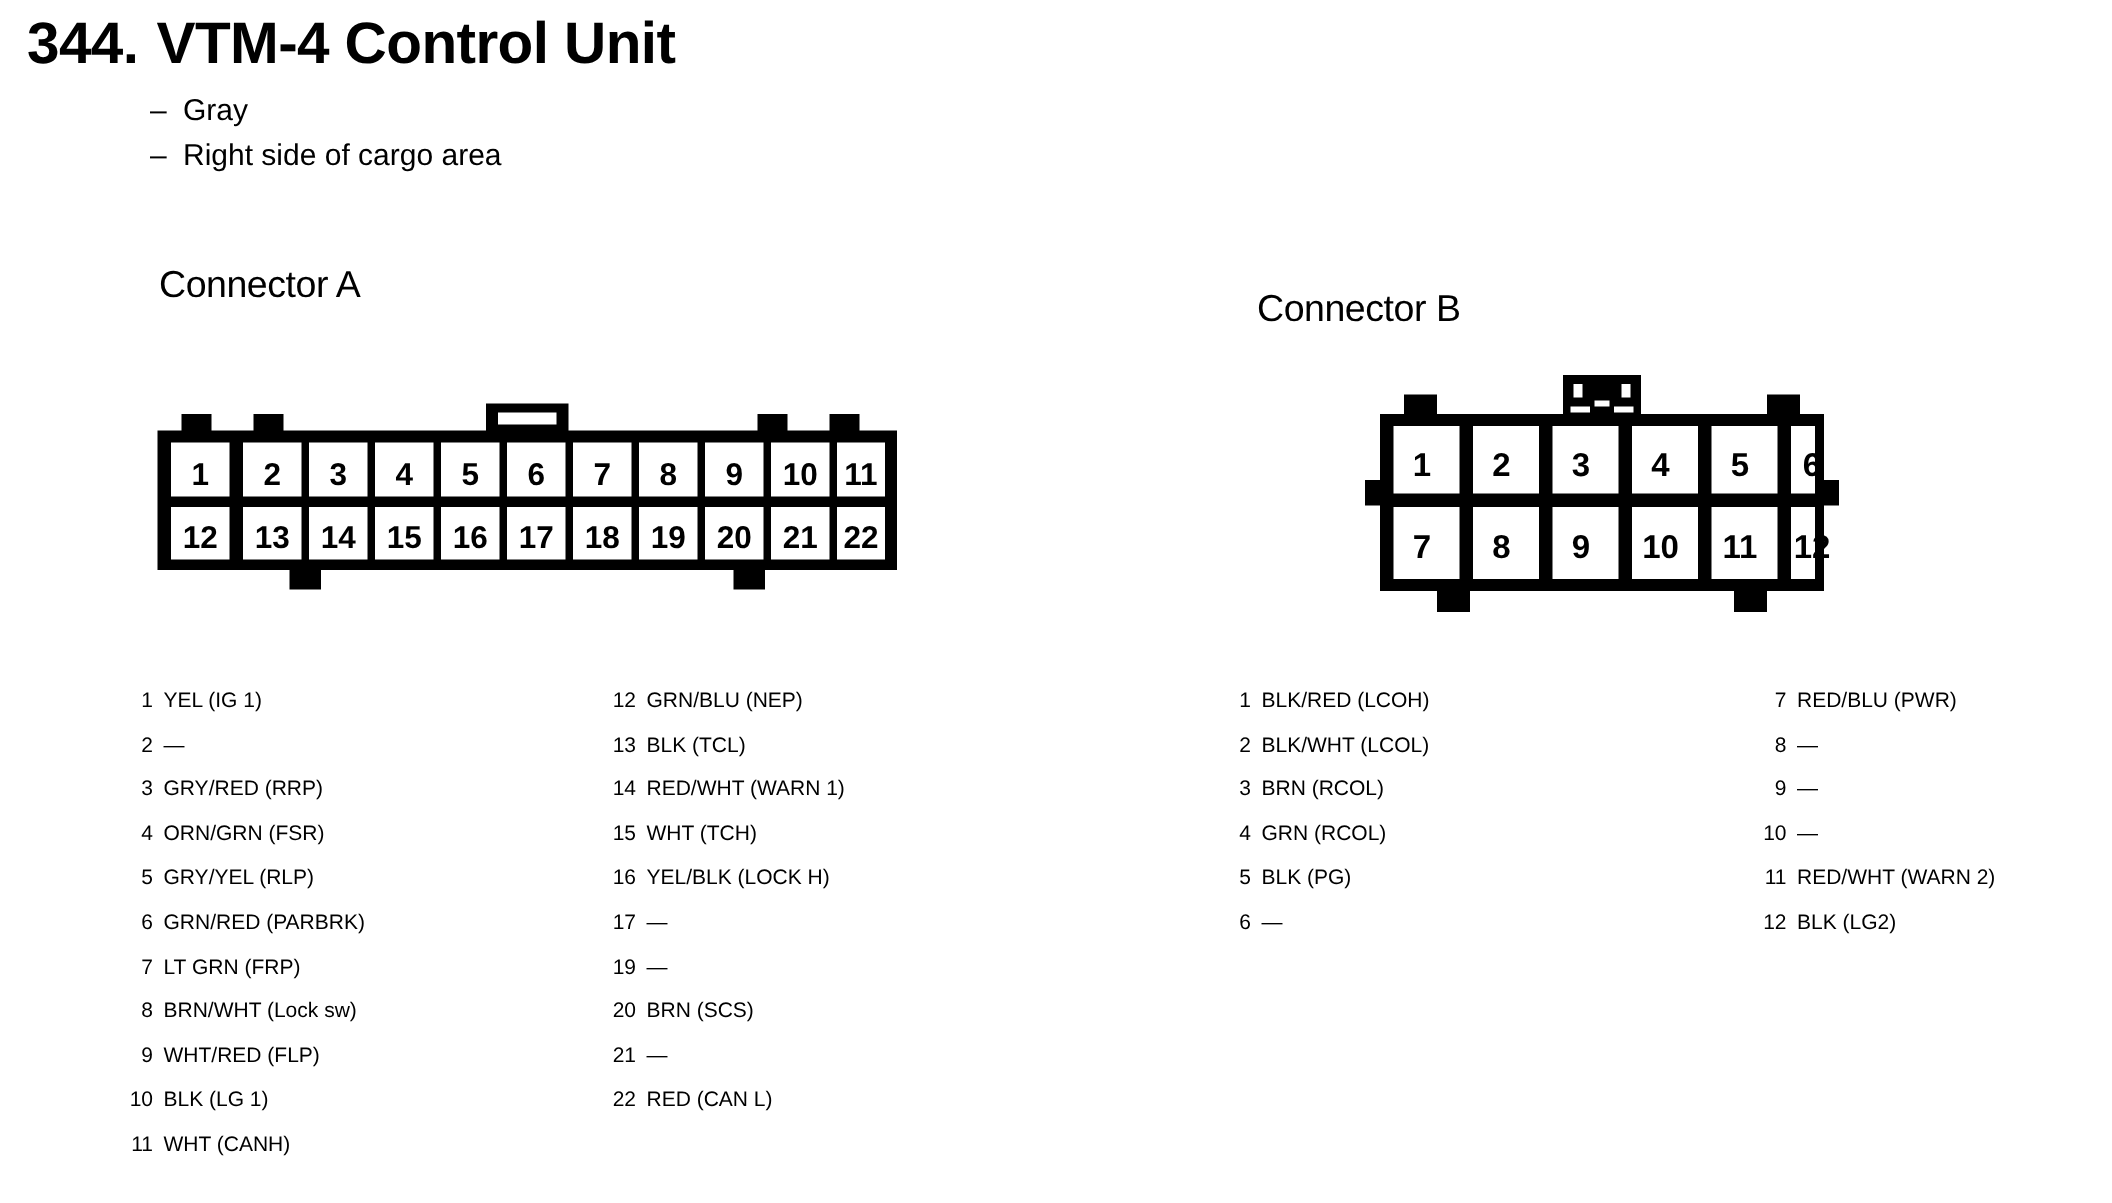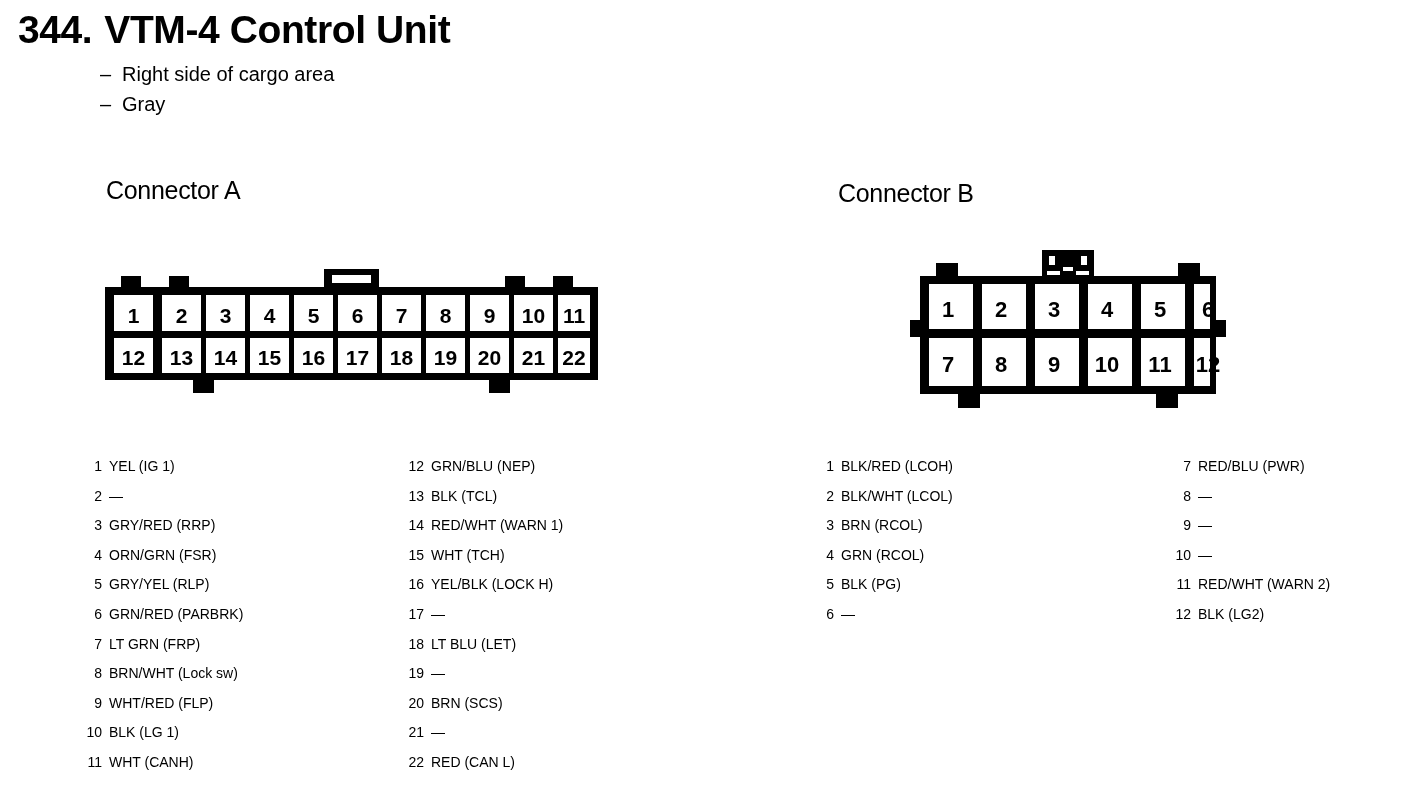--- a/index.html
+++ b/index.html
@@ -45,21 +45,21 @@
 
   
   .connector-heading {
     position: absolute;
     font-size: 25px;
     font-weight: normal;
     letter-spacing: -0.3px;
     white-space: nowrap;
   }
   #heading-a { left: 106px; top: 176px; }
-  #heading-b { left: 838px; top: 179px; }
+  #heading-b { left: 838px; top: 192px; }
 
   
   .connector-svg { position: absolute; }
   #conn-a-svg { left: 96px; top: 252px; }
   #conn-b-svg { left: 908px; top: 242px; }
 
   .pin-num {
     font-family: "Liberation Sans", sans-serif;
     font-weight: bold;
     fill: #000000;
@@ -91,24 +91,24 @@
 </style>
 </head>
 <body>
 
 <div id="page-title">
   <span class="num">344.</span><span>VTM-4 Control Unit</span>
 </div>
 
 <div id="detail-list">
   <div class="detail-row">
-    <span class="dash">–</span><span>Right side of cargo area</span>
+    <span class="dash">–</span><span>Gray</span>
   </div>
   <div class="detail-row">
-    <span class="dash">–</span><span>Gray</span>
+    <span class="dash">–</span><span>Right side of cargo area</span>
   </div>
 </div>
 
 <div class="connector-heading" id="heading-a">Connector A</div>
 <div class="connector-heading" id="heading-b">Connector B</div>
 
 <svg id="conn-a-svg" class="connector-svg" width="520" height="150" viewBox="0 0 520 150">
 
   <path fill="#000000" fill-rule="evenodd" d="M 9 35
            L 25 35 L 25 24 L 45 24 L 45 35
@@ -248,21 +248,20 @@
   <div class="pin-row"><span class="pin-idx">11</span><span class="pin-val">WHT (CANH)</span></div>
 </div>
 
 <div class="pin-list" id="list-a2">
   <div class="pin-row"><span class="pin-idx">12</span><span class="pin-val">GRN/BLU (NEP)</span></div>
   <div class="pin-row"><span class="pin-idx">13</span><span class="pin-val">BLK (TCL)</span></div>
   <div class="pin-row"><span class="pin-idx">14</span><span class="pin-val">RED/WHT (WARN 1)</span></div>
   <div class="pin-row"><span class="pin-idx">15</span><span class="pin-val">WHT (TCH)</span></div>
   <div class="pin-row"><span class="pin-idx">16</span><span class="pin-val">YEL/BLK (LOCK H)</span></div>
   <div class="pin-row"><span class="pin-idx">17</span><span class="pin-val">—</span></div>
-  <div class="pin-row"><span class="pin-idx">18</span><span class="pin-val">LT BLU (LET)</span></div>
   <div class="pin-row"><span class="pin-idx">19</span><span class="pin-val">—</span></div>
   <div class="pin-row"><span class="pin-idx">20</span><span class="pin-val">BRN (SCS)</span></div>
   <div class="pin-row"><span class="pin-idx">21</span><span class="pin-val">—</span></div>
   <div class="pin-row"><span class="pin-idx">22</span><span class="pin-val">RED (CAN L)</span></div>
 </div>
 
 <div class="pin-list" id="list-b1">
   <div class="pin-row"><span class="pin-idx">1</span><span class="pin-val">BLK/RED (LCOH)</span></div>
   <div class="pin-row"><span class="pin-idx">2</span><span class="pin-val">BLK/WHT (LCOL)</span></div>
   <div class="pin-row"><span class="pin-idx">3</span><span class="pin-val">BRN (RCOL)</span></div>

